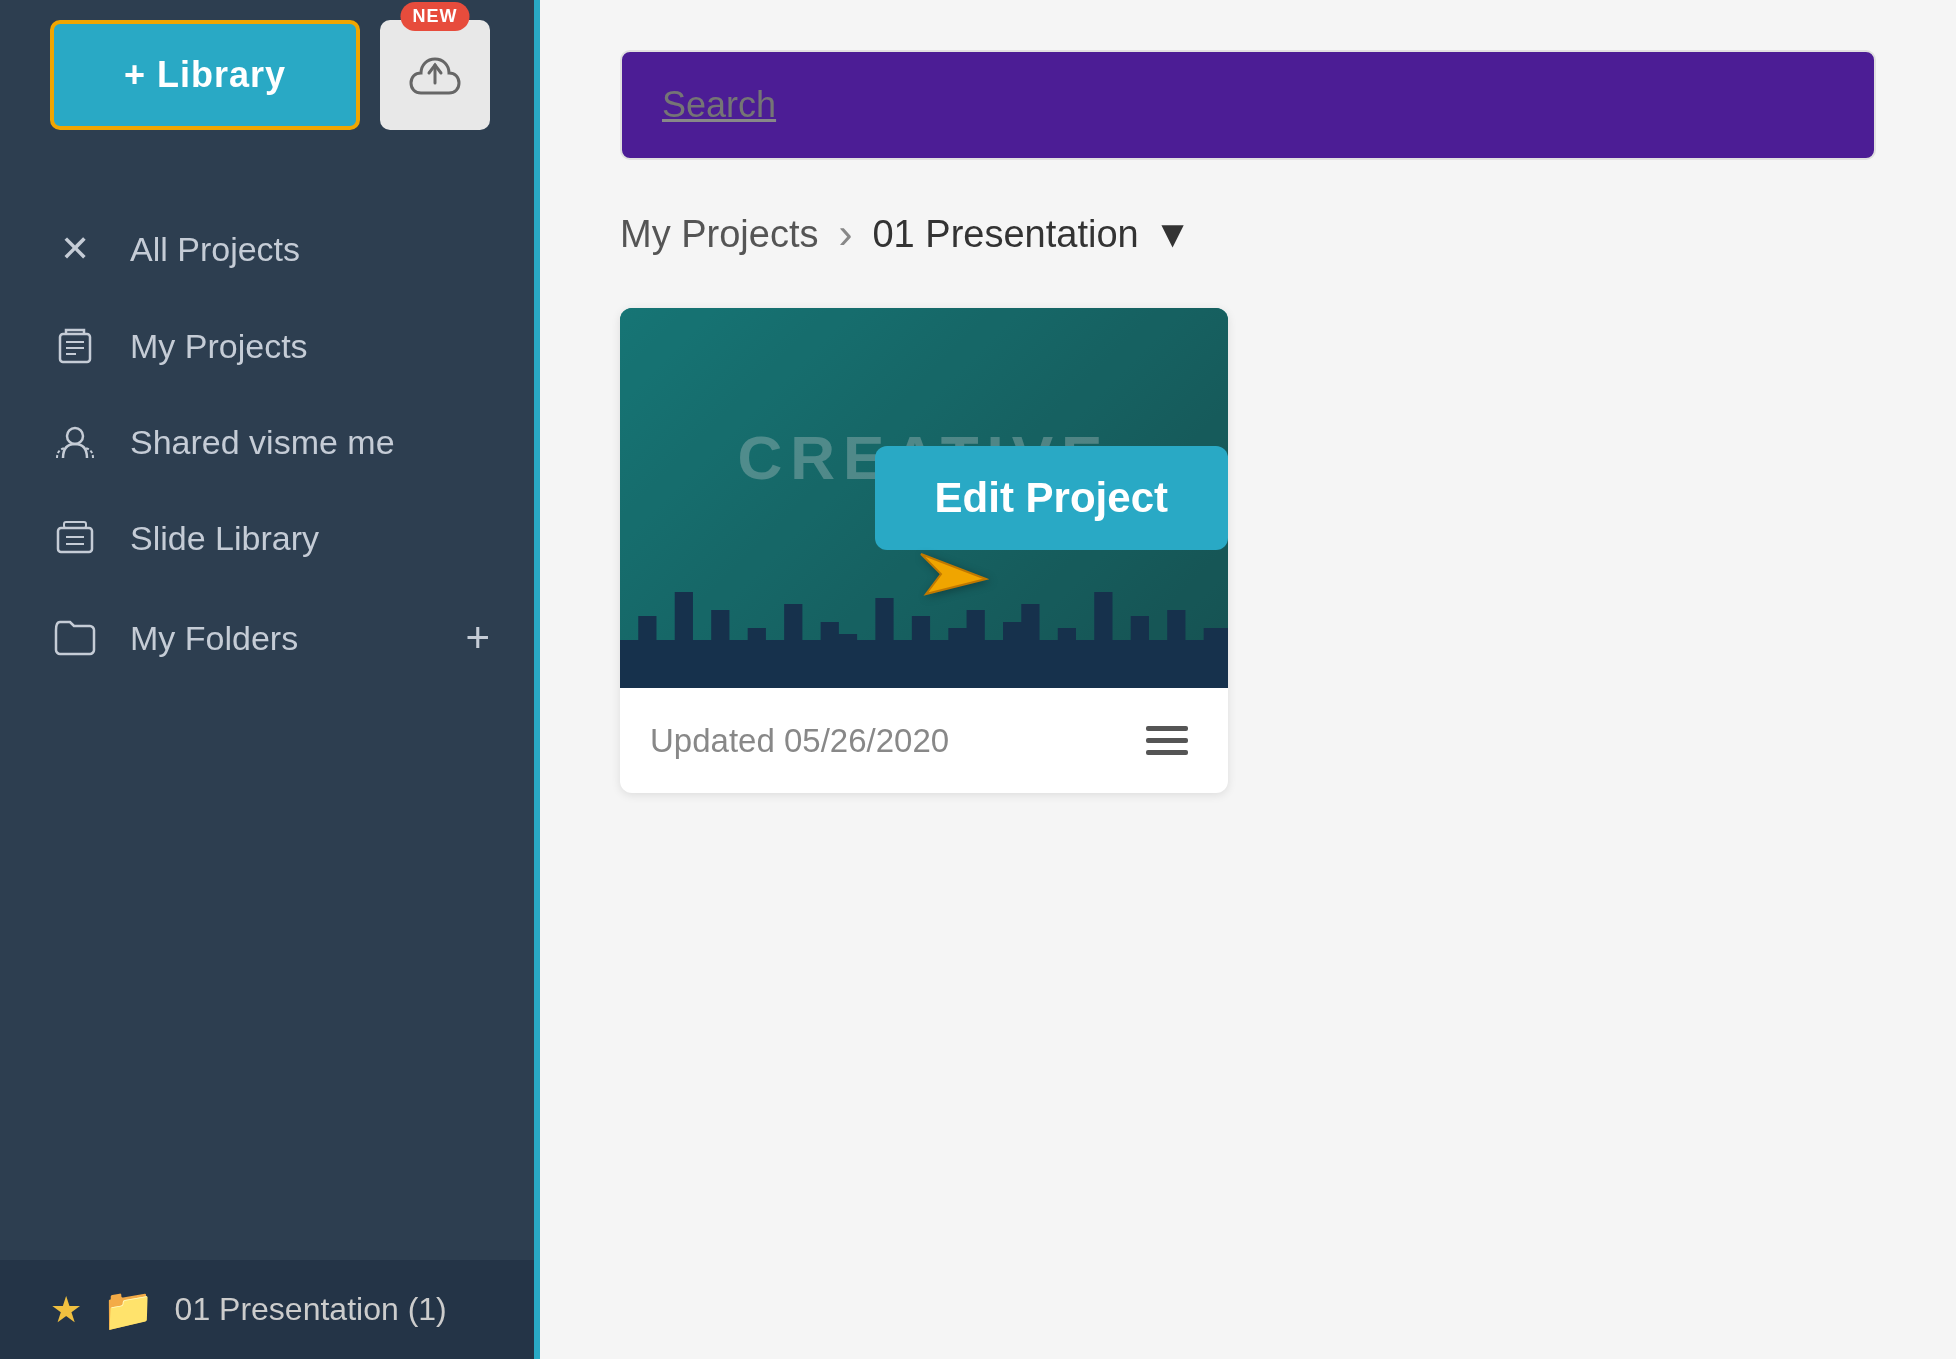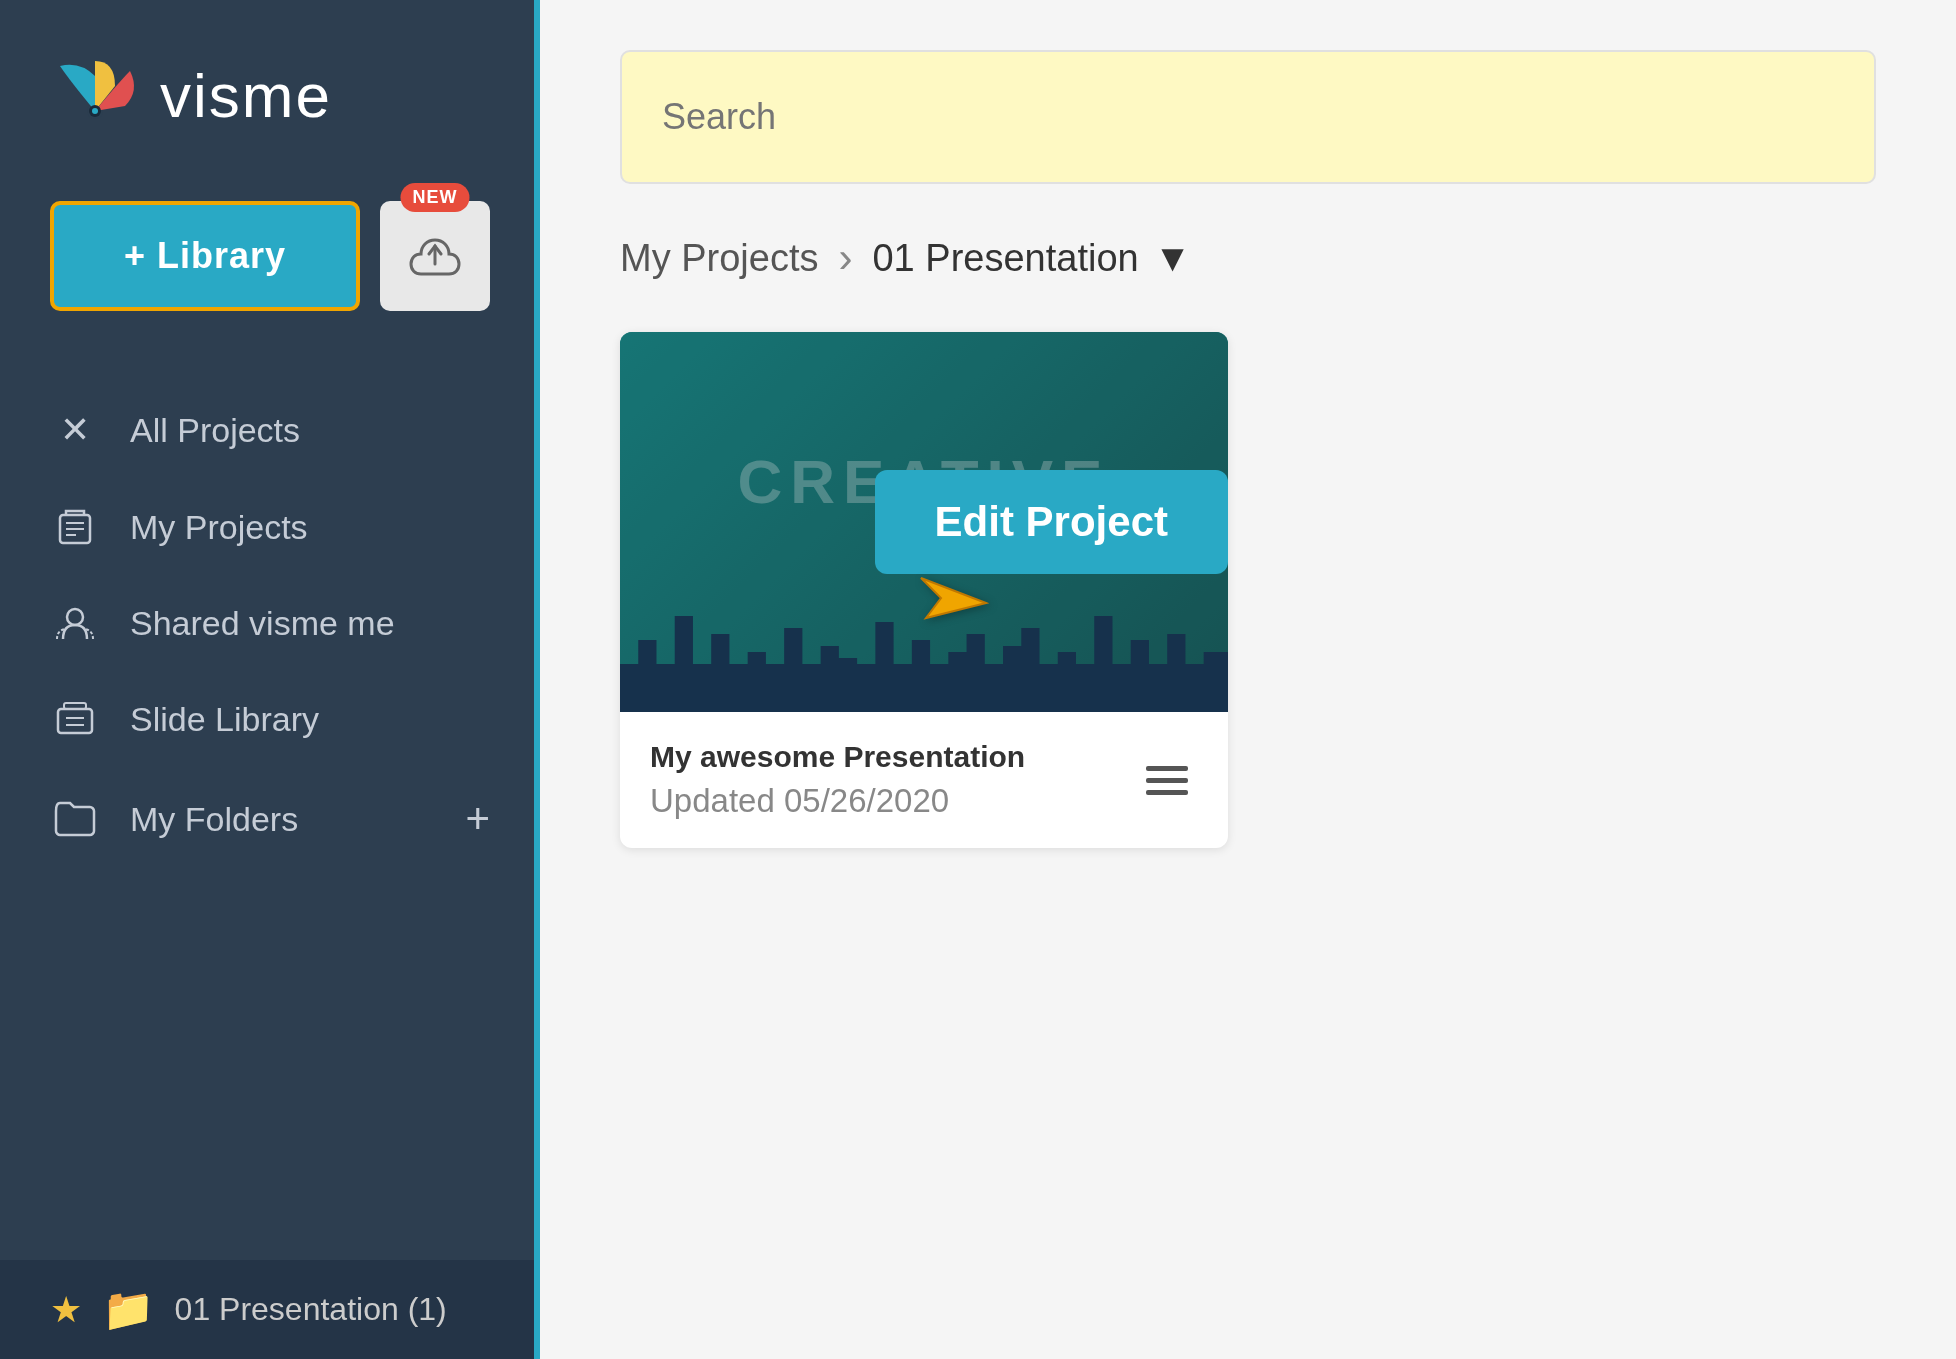--- a/index.html
+++ b/index.html
@@ -146,29 +146,30 @@
     
     .main-content {
       flex: 1;
       background: #f5f5f5;
       display: flex;
       flex-direction: column;
       padding: 50px 80px;
     }
 
     .search-bar {
-      background: #fef9c3;
+      background: #4c1d95;
       border: 2px solid #e0e0e0;
       border-radius: 10px;
-      padding: 44px 40px;
+      padding: 32px 40px;
       font-size: 36px;
       color: #888;
       width: 100%;
       margin-bottom: 50px;
       outline: none;
+      text-decoration: underline;
     }
 
     .breadcrumb {
       display: flex;
       align-items: center;
       gap: 20px;
       margin-bottom: 50px;
       font-size: 38px;
       color: #555;
     }
@@ -317,32 +318,20 @@
       background: #555;
       border-radius: 2px;
     }
   </style>
 </head>
 <body>
 
 <div class="sidebar">
   <div class="sidebar-divider"></div>
 
-  <div class="sidebar-logo">
-    <svg class="logo-icon" viewBox="0 0 90 70" xmlns="http://www.w3.org/2000/svg">
-
-      <circle cx="45" cy="50" r="8" fill="#2c3e50"></circle>
-      <path d="M45 50 Q20 20 10 5 Q30 0 45 15 Z" fill="#29a9c5"></path>
-      <path d="M45 50 Q45 10 45 0 Q65 0 65 25 Z" fill="#f0c040"></path>
-      <path d="M45 50 Q70 20 80 10 Q90 30 75 45 Z" fill="#e05050"></path>
-      <circle cx="45" cy="50" r="6" fill="#1a2a3a"></circle>
-      <circle cx="45" cy="50" r="3" fill="#29a9c5"></circle>
-    </svg>
-    <span class="logo-text">visme</span>
-  </div>
 
   <div class="sidebar-actions">
     <button class="create-button">+ Library</button>
     <button class="upload-button">
       <span class="new-badge">NEW</span>
       <svg width="52" height="44" viewBox="0 0 52 44">
         <path d="M26 6 C18 6 12 12 12 20 C6 20 2 24 2 30 C2 36 6 40 12 40 L40 40 C46 40 50 36 50 30 C50 24 46 20 40 20 C40 12 34 6 26 6 Z" fill="none" stroke="#666" stroke-width="3"></path>
         <polyline points="20,20 26,12 32,20" fill="none" stroke="#666" stroke-width="3" stroke-linecap="round"></polyline>
         <line x1="26" y1="12" x2="26" y2="30" stroke="#666" stroke-width="3" stroke-linecap="round"></line>
       </svg>
@@ -435,21 +424,20 @@
 
         <div class="cursor-arrow">
           <svg width="90" height="80" viewBox="0 0 90 80">
             <polygon points="80,60 15,35 35,55 20,75" fill="#f0a500" stroke="#c07800" stroke-width="2"></polygon>
           </svg>
         </div>
       </div>
 
       <div class="project-info">
         <div>
-          <div class="project-title">My awesome Presentation</div>
           <div class="project-date">Updated 05/26/2020</div>
         </div>
         <button class="project-menu-btn">
           <div class="hamburger-lines">
             <div class="h-line"></div>
             <div class="h-line"></div>
             <div class="h-line"></div>
           </div>
         </button>
       </div>

